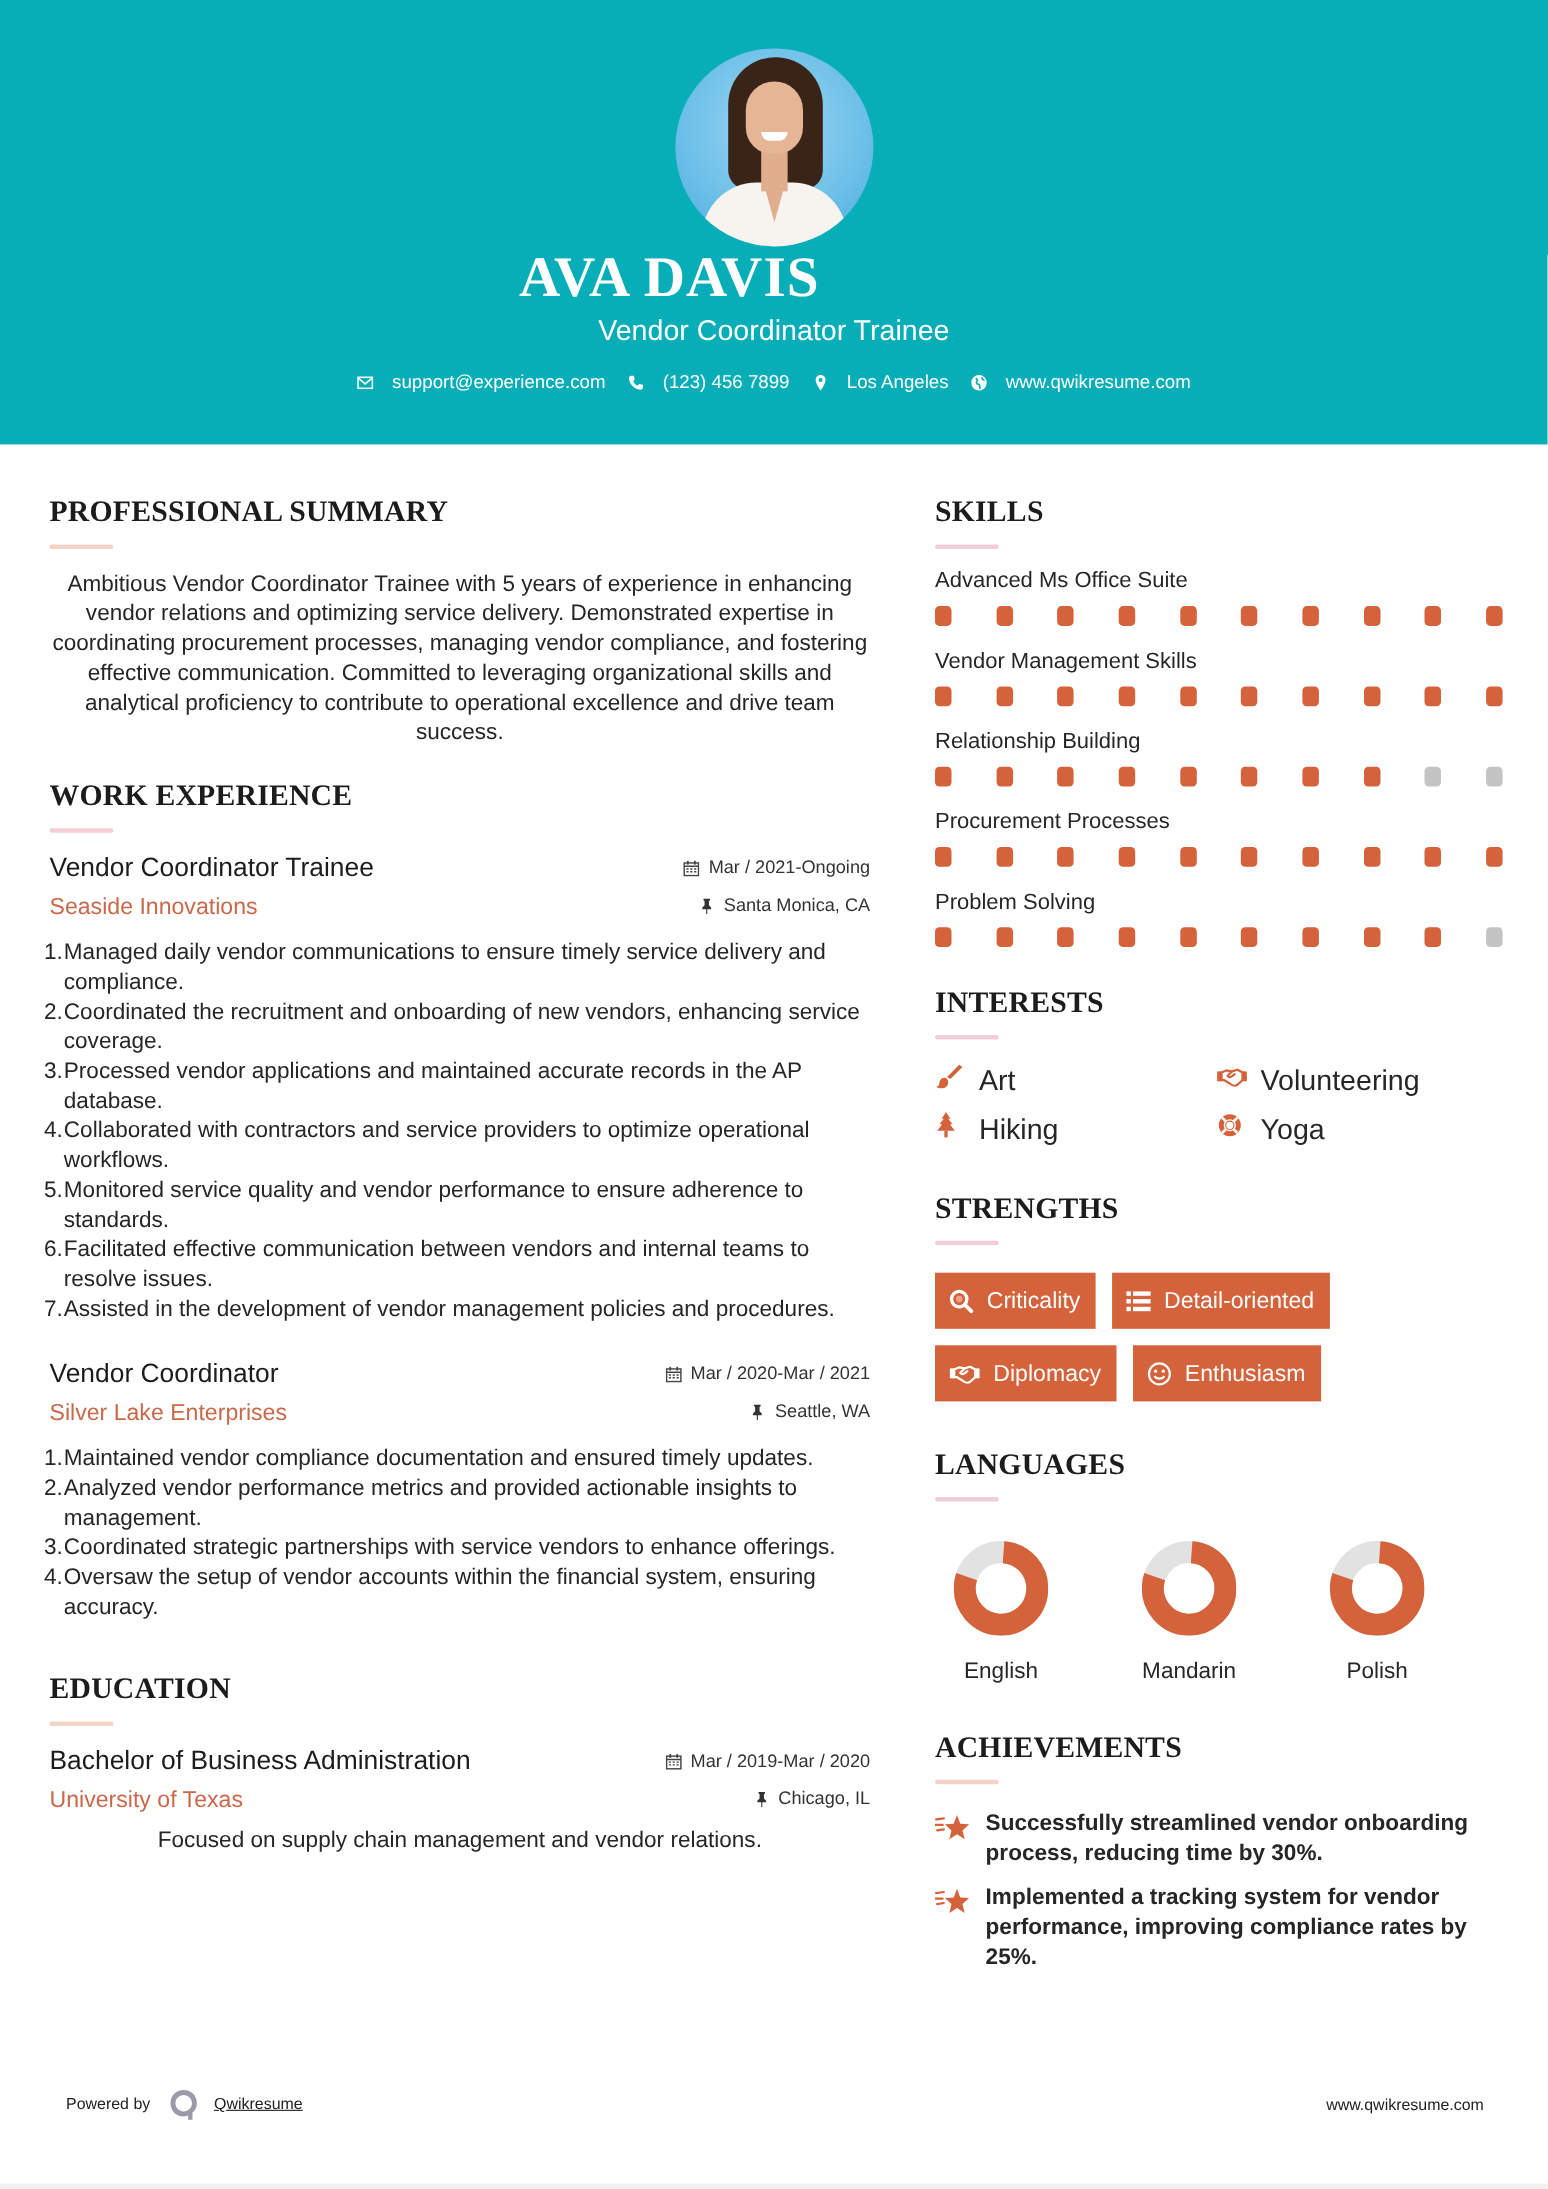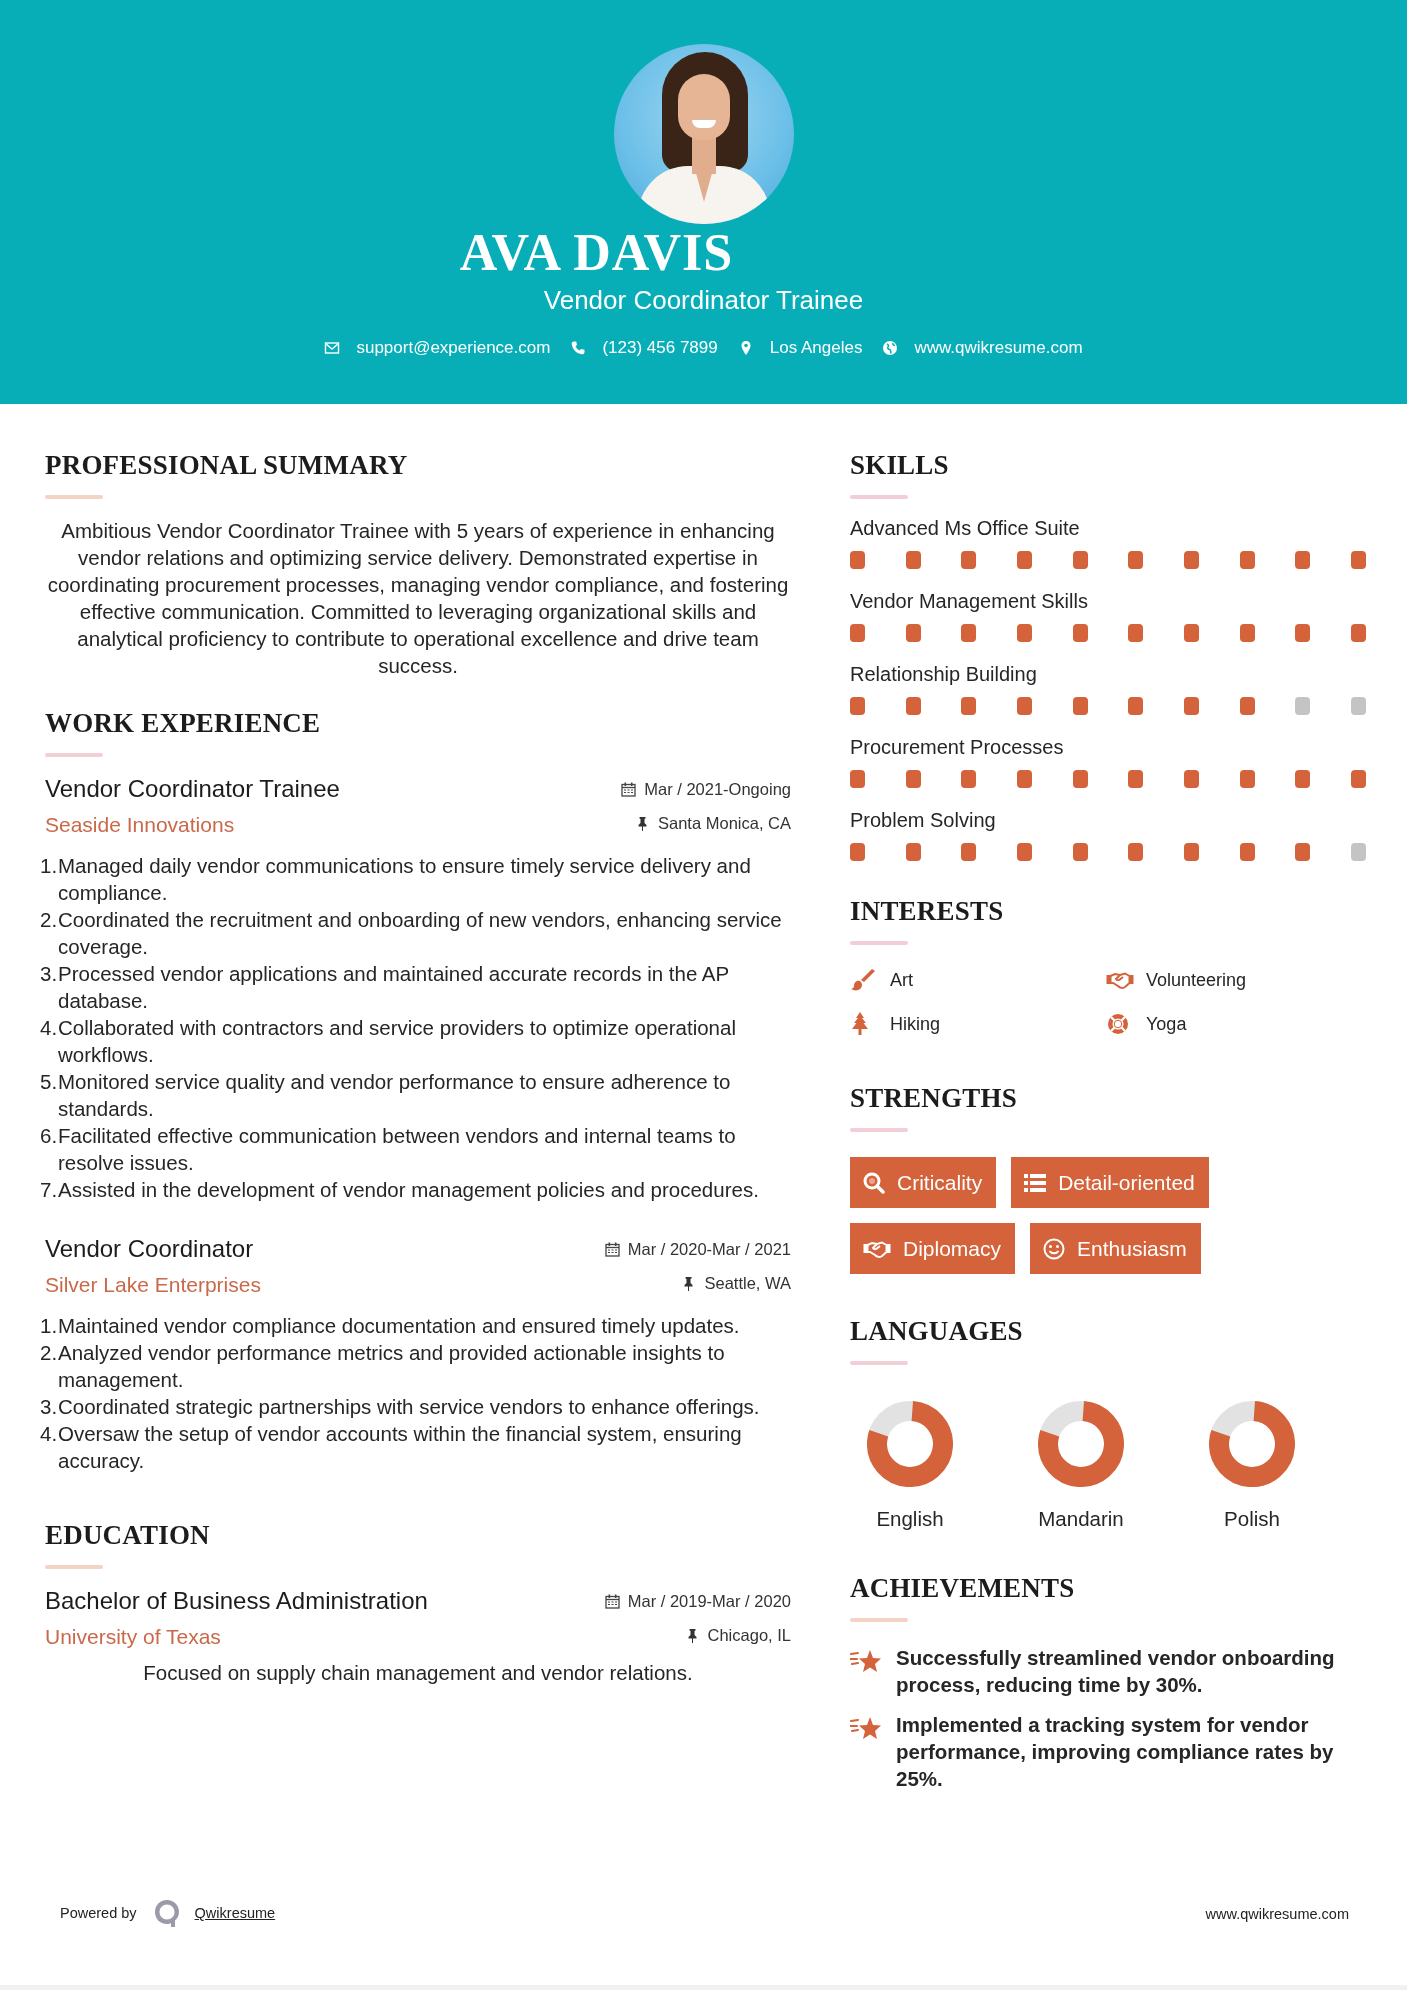--- a/index.html
+++ b/index.html
@@ -9,21 +9,21 @@
   .header { position: absolute; left: 0; top: 0; width: 1407px; height: 404px; background: #07AEB8; }
   .avatar { position: absolute; left: 614px; top: 44px; width: 180px; height: 180px; border-radius: 50%;
             background: radial-gradient(circle at 50% 40%, #9fd6f2 0%, #6bbfe8 60%, #4aa9dc 100%); overflow: hidden; }
   .avatar .hair { position: absolute; left: 48px; top: 8px; width: 86px; height: 120px; background: #3a2418; border-radius: 45px 45px 18px 18px; }
   .avatar .face { position: absolute; left: 64px; top: 30px; width: 52px; height: 66px; background: #e5b596; border-radius: 26px 26px 24px 24px; }
   .avatar .smile { position: absolute; left: 78px; top: 76px; width: 24px; height: 8px; background: #fff; border-radius: 0 0 12px 12px; }
   .avatar .shirt { position: absolute; left: 24px; top: 122px; width: 132px; height: 80px; background: #f7f4f0; border-radius: 50px 50px 0 0; }
   .avatar .neck { position: absolute; left: 78px; top: 92px; width: 24px; height: 38px; background: #e0ad8d; }
   .avatar .vneck { position: absolute; left: 80px; top: 122px; width: 0; height: 0; border-left: 10px solid transparent; border-right: 10px solid transparent; border-top: 36px solid #e0ad8d; }
 
-  .name { position: absolute; left: 0; top: 222px; width: 1193px; text-align: center; color: #fff;
+  .name { position: absolute; left: 12px; top: 222px; width: 1193px; text-align: center; color: #fff;
           font-family: "Liberation Serif", serif; font-weight: bold; font-size: 52px; letter-spacing: 1px; line-height: 62px; }
   .role { position: absolute; left: 0; top: 284px; width: 1407px; text-align: center; color: #fff;
           font-size: 26px; line-height: 32px; }
   .contacts { position: absolute; left: 0; top: 338px; width: 1407px; display: flex; justify-content: center; align-items: center; color: #fff; font-size: 17px; }
   .contact { display: flex; align-items: center; margin: 0 10px; }
   .contact .ic { width: 16px; height: 16px; margin-right: 16px; display: inline-flex; align-items: center; justify-content: center; }
   .contact .ic svg { width: 16px; height: 16px; }
 
   .col-left { position: absolute; left: 45px; top: 404px; width: 746px; }
   .col-right { position: absolute; left: 850px; top: 404px; width: 515px; }
@@ -44,21 +44,21 @@
   .job-list li { position: relative; padding-left: 18px; font-size: 20.5px; line-height: 27px; color: #262626; margin-left: -5px; }
   .job-list li .num { position: absolute; left: 0; top: 0; }
 
   .skill { margin-bottom: 0; }
   .skill-name { font-size: 20px; color: #262626; line-height: 26px; }
   .dots { display: flex; justify-content: space-between; width: 516px; margin-top: 10px; height: 18px; }
   .dot { width: 15px; height: 18px; border-radius: 4px; background: #D4623A; }
   .dot.off { background: #c4c4c4; }
 
   .interests { display: grid; grid-template-columns: 256px 256px; row-gap: 18px; margin-top: 22px; }
-  .interest { display: flex; align-items: center; font-size: 18px; color: #262626; height: 26px; }
+  .interest { display: flex; font-size: 26px; color: #262626; height: 26px; }
   .interest .ic { width: 28px; height: 24px; margin-right: 12px; display: inline-flex; align-items: center; }
   .interest .ic svg { width: 28px; height: 24px; }
 
   .badges { display: flex; flex-wrap: wrap; margin-top: 25px; }
   .badge { display: inline-flex; align-items: center; background: #D4623A; color: #fff; height: 51px; padding: 0 14px 0 12px; font-size: 21px; margin-right: 15px; margin-bottom: 15px; }
   .badge .ic { width: 24px; height: 24px; margin-right: 11px; display: inline-flex; }
   .badge .ic svg { width: 24px; height: 24px; }
 
   .langs { display: flex; margin-top: 36px; }
   .lang { width: 171px; display: flex; flex-direction: column; align-items: flex-start; }

